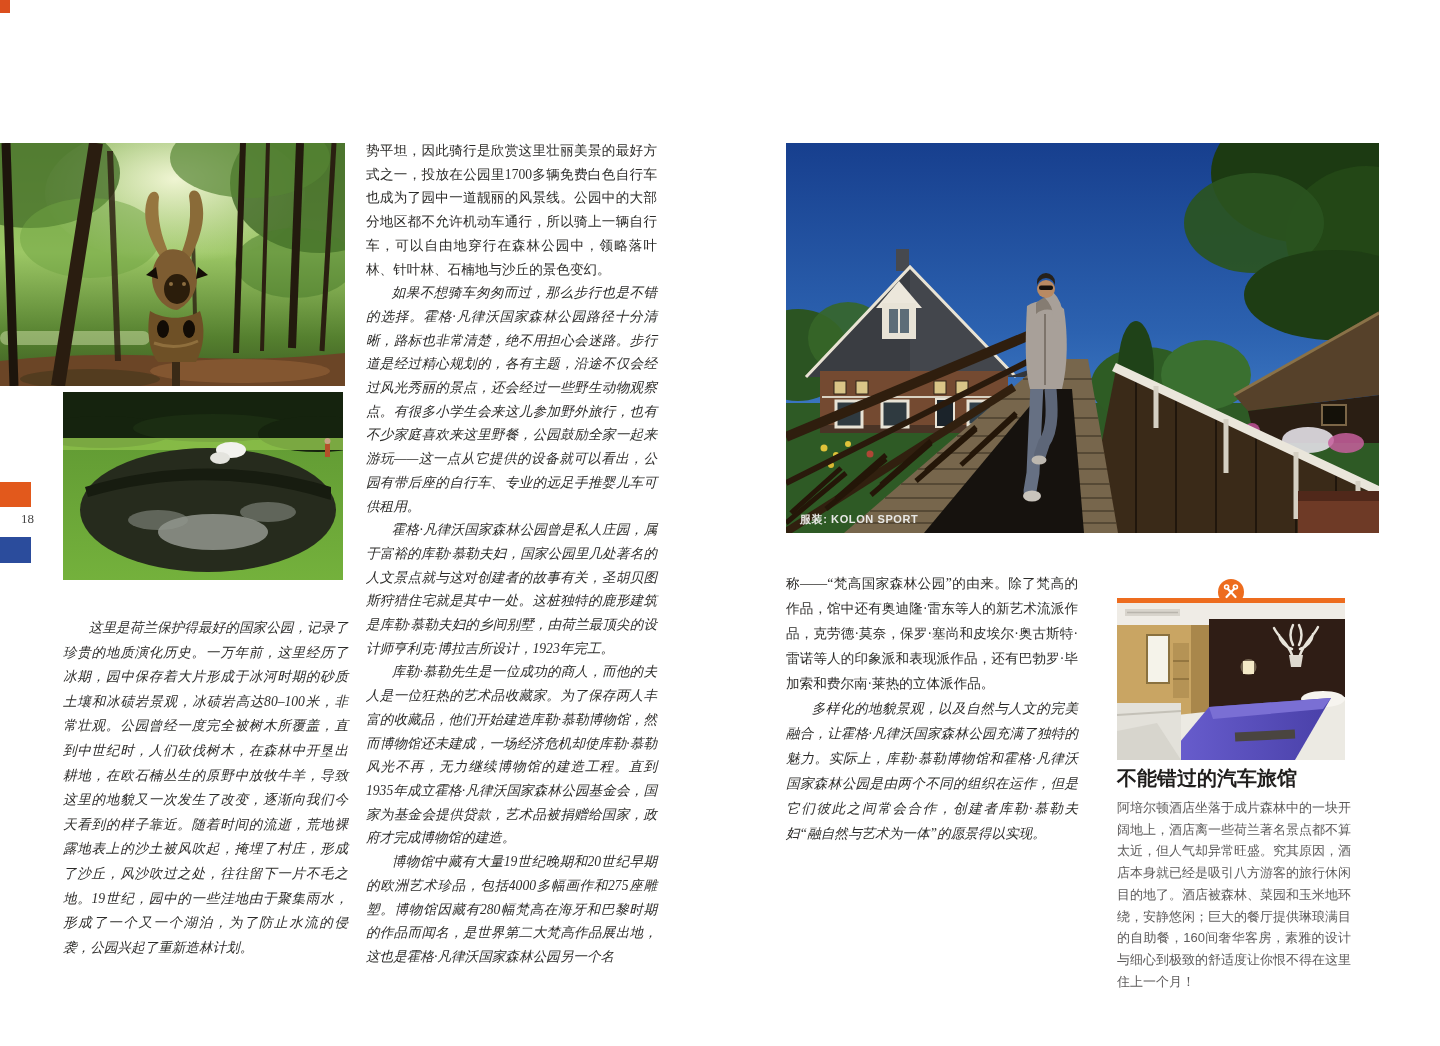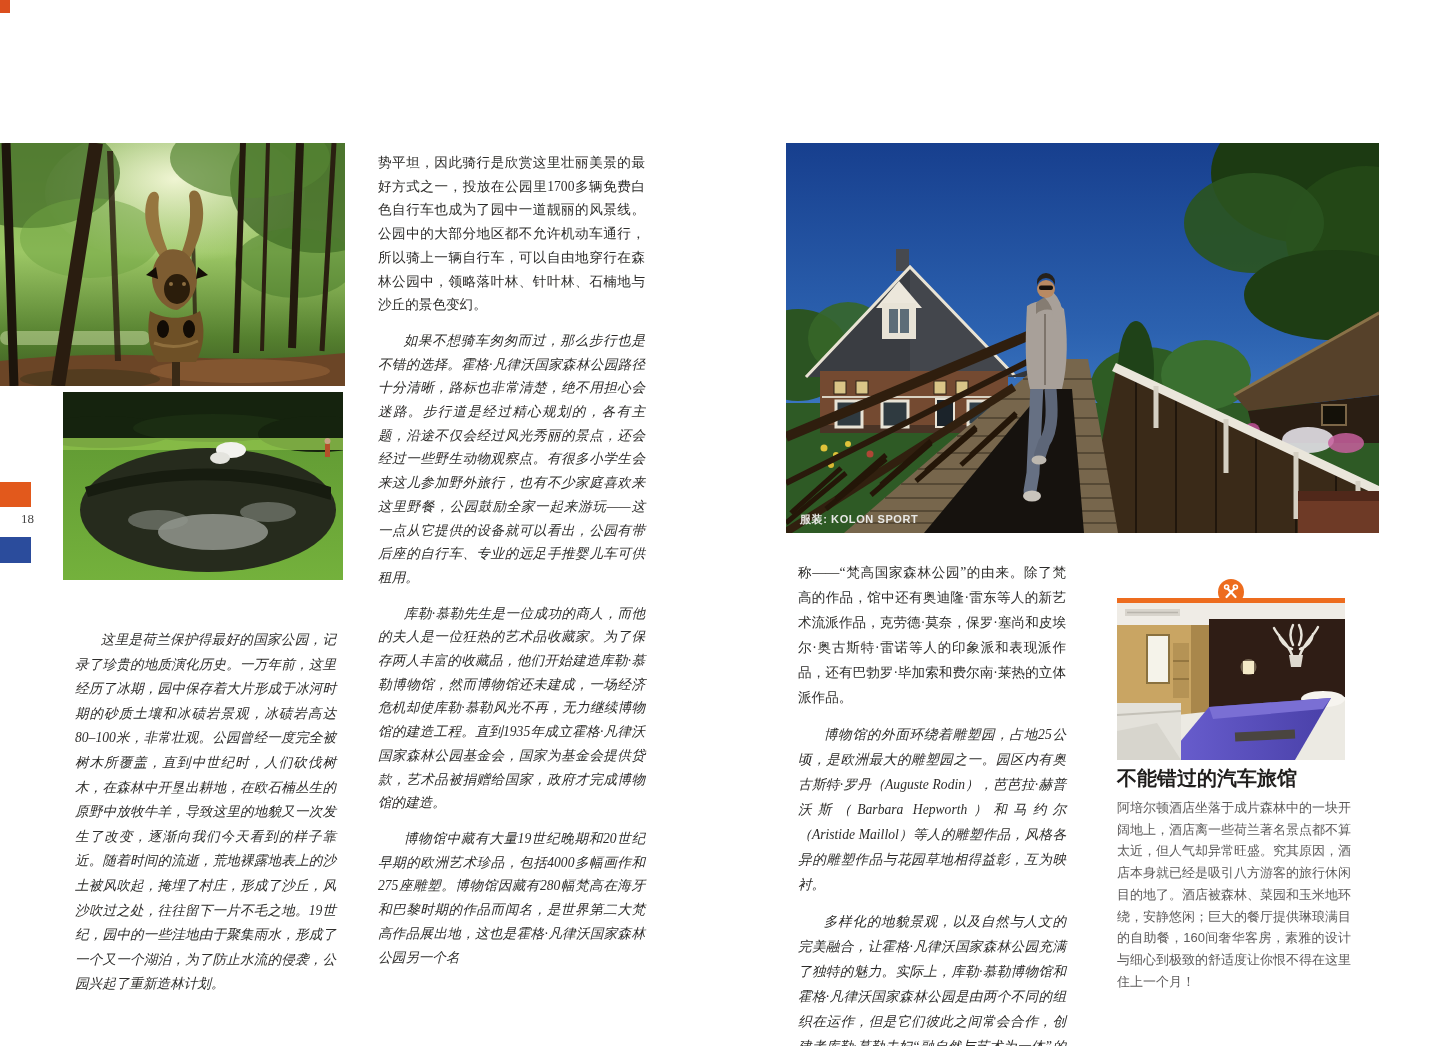--- a/index.html
+++ b/index.html
@@ -15,27 +15,27 @@
   #blue-block{left:0;top:537px;width:31px;height:26px;background:#2B4C9C;}
   #page-number{left:12px;top:511px;width:31px;text-align:center;font-size:13px;color:#454545;}
 
   
   #photo-forest{left:0;top:143px;width:345px;height:243px;}
   #photo-pond{left:63px;top:392px;width:280px;height:188px;}
   #photo-bridge{left:786px;top:143px;width:593px;height:390px;}
   #photo-hotel{left:1117px;top:603px;width:228px;height:157px;}
 
   
-  .col p{margin:12px;text-align:justify;color:#2d2c2a;font-size:13.6px;}
+  .col p{margin:0;text-align:justify;color:#2d2c2a;font-size:13.6px;}
   .col p.ind{text-indent:1.9em;font-style:italic;}
   #colA{left:63px;top:616px;width:285px;}
   #colA p{line-height:24.6px;}
   #colB{left:366px;top:139px;width:291px;}
   #colB p{line-height:23.7px;}
-  #colC{left:786px;top:548px;width:292px;}
+  #colC{left:786px;top:571px;width:292px;}
   #colC p{line-height:25px;}
 
   #photo-caption{left:800px;top:512px;color:#e9e9e7;font-family:"Liberation Sans","DejaVu Sans",sans-serif;
       font-size:11px;letter-spacing:.6px;font-weight:bold;}
 
   
   #sidebar-bar{left:1117px;top:598px;width:228px;height:5px;background:#ED6C1E;}
   #sidebar-badge{left:1218px;top:579px;width:26px;height:26px;}
   #sidebar-title{left:1117px;top:765px;width:228px;text-align:left;
       font-family:"Liberation Sans","DejaVu Sans",sans-serif;font-weight:bold;
@@ -133,20 +133,21 @@
   <div class="abs" id="page-number">18</div>
   <div class="abs" id="blue-block"></div>
 
   <div class="abs col" id="colA">
     <p class="ind">这里是荷兰保护得最好的国家公园，记录了珍贵的地质演化历史。一万年前，这里经历了冰期，园中保存着大片形成于冰河时期的砂质土壤和冰碛岩景观，冰碛岩高达80–100米，非常壮观。公园曾经一度完全被树木所覆盖，直到中世纪时，人们砍伐树木，在森林中开垦出耕地，在欧石楠丛生的原野中放牧牛羊，导致这里的地貌又一次发生了改变，逐渐向我们今天看到的样子靠近。随着时间的流逝，荒地裸露地表上的沙土被风吹起，掩埋了村庄，形成了沙丘，风沙吹过之处，往往留下一片不毛之地。19世纪，园中的一些洼地由于聚集雨水，形成了一个又一个湖泊，为了防止水流的侵袭，公园兴起了重新造林计划。</p>
   </div>
 
   <div class="abs col" id="colB">
     <p>势平坦，因此骑行是欣赏这里壮丽美景的最好方式之一，投放在公园里1700多辆免费白色自行车也成为了园中一道靓丽的风景线。公园中的大部分地区都不允许机动车通行，所以骑上一辆自行车，可以自由地穿行在森林公园中，领略落叶林、针叶林、石楠地与沙丘的景色变幻。</p>
     <p class="ind">如果不想骑车匆匆而过，那么步行也是不错的选择。霍格·凡律沃国家森林公园路径十分清晰，路标也非常清楚，绝不用担心会迷路。步行道是经过精心规划的，各有主题，沿途不仅会经过风光秀丽的景点，还会经过一些野生动物观察点。有很多小学生会来这儿参加野外旅行，也有不少家庭喜欢来这里野餐，公园鼓励全家一起来游玩——这一点从它提供的设备就可以看出，公园有带后座的自行车、专业的远足手推婴儿车可供租用。</p>
+    <p class="ind">霍格·凡律沃国家森林公园曾是私人庄园，属于富裕的库勒·慕勒夫妇，国家公园里几处著名的人文景点就与这对创建者的故事有关，圣胡贝图斯狩猎住宅就是其中一处。这桩独特的鹿形建筑是库勒·慕勒夫妇的乡间别墅，由荷兰最顶尖的设计师亨利克·博拉吉所设计，1923年完工。</p>
     <p class="ind">库勒·慕勒先生是一位成功的商人，而他的夫人是一位狂热的艺术品收藏家。为了保存两人丰富的收藏品，他们开始建造库勒·慕勒博物馆，然而博物馆还未建成，一场经济危机却使库勒·慕勒风光不再，无力继续博物馆的建造工程。直到1935年成立霍格·凡律沃国家森林公园基金会，国家为基金会提供贷款，艺术品被捐赠给国家，政府才完成博物馆的建造。</p>
     <p class="ind">博物馆中藏有大量19世纪晚期和20世纪早期的欧洲艺术珍品，包括4000多幅画作和275座雕塑。博物馆因藏有280幅梵高在海牙和巴黎时期的作品而闻名，是世界第二大梵高作品展出地，这也是霍格·凡律沃国家森林公园另一个名</p>
   </div>
 
   <div class="photo" id="photo-bridge">
     <svg viewBox="0 0 593 390" preserveAspectRatio="none">
       <defs>
         <linearGradient id="bgSky" x1="0" y1="0" x2="0" y2="1">
           <stop offset="0" stop-color="#173f8e"></stop>
             <stop offset=".7" stop-color="#2c62b0"></stop>
@@ -285,21 +286,20 @@
         <circle cx="260" cy="146" r="9" fill="#b98a63"></circle>
         <path d="M251 144 A9 9 0 0 1 269 144 L269 139 A9 9 0 0 0 251 139 Z" fill="#26211c"></path>
         <rect x="253" y="142.5" width="14" height="4.5" rx="2" fill="#15110d"></rect>
       </g>
     </svg>
   </div>
   <div class="abs" id="photo-caption">服装: KOLON SPORT</div>
 
   <div class="abs col" id="colC">
     <p>称——“梵高国家森林公园”的由来。除了梵高的作品，馆中还有奥迪隆·雷东等人的新艺术流派作品，克劳德·莫奈，保罗·塞尚和皮埃尔·奥古斯特·雷诺等人的印象派和表现派作品，还有巴勃罗·毕加索和费尔南·莱热的立体派作品。</p>
-    <p class="ind">博物馆的外面环绕着雕塑园，占地25公顷，是欧洲最大的雕塑园之一。园区内有奥古斯特·罗丹（Auguste Rodin），芭芭拉·赫普沃斯（Barbara Hepworth）和马约尔（Aristide Maillol）等人的雕塑作品，风格各异的雕塑作品与花园草地相得益彰，互为映衬。</p>
     <p class="ind">多样化的地貌景观，以及自然与人文的完美融合，让霍格·凡律沃国家森林公园充满了独特的魅力。实际上，库勒·慕勒博物馆和霍格·凡律沃国家森林公园是由两个不同的组织在运作，但是它们彼此之间常会合作，创建者库勒·慕勒夫妇“融自然与艺术为一体”的愿景得以实现。</p>
   </div>
 
   <div class="abs" id="sidebar-bar"></div>
   <div class="abs" id="sidebar-badge">
     <svg viewBox="0 0 26 26">
       <circle cx="13" cy="13" r="13" fill="#ED6C1E"></circle>
       <g stroke="#ffffff" stroke-width="2.2" stroke-linecap="round">
         <line x1="9.5" y1="9.5" x2="17.5" y2="18"></line>
         <line x1="16.5" y1="9.5" x2="8.5" y2="18"></line>

